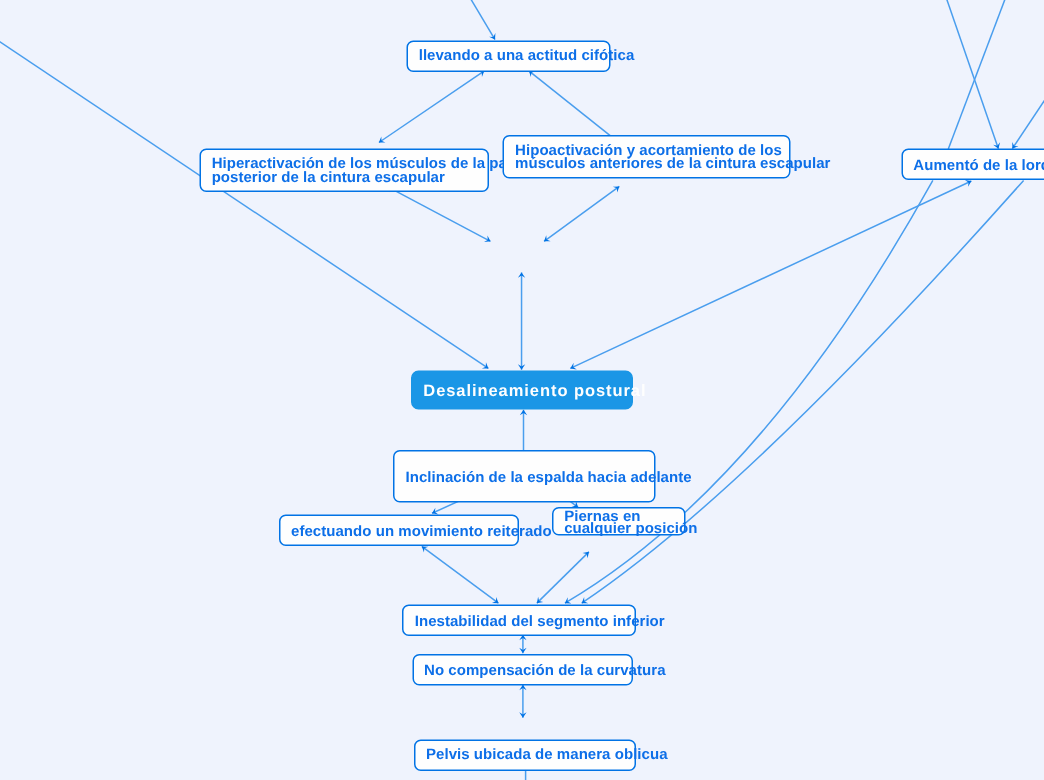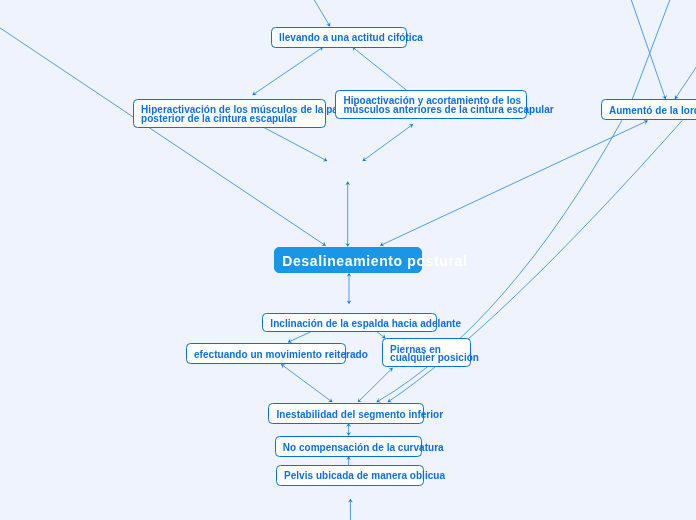--- a/index.html
+++ b/index.html
@@ -11,21 +11,21 @@
   #node-layer{position:absolute;left:0;top:0;width:696px;height:520px;opacity:0.995;}
   .node{position:absolute;box-sizing:border-box;border:1.1px solid #0173e5;
         border-radius:4.5px;background:#ffffff;color:#0d6fe8;}
   .node{display:flex;flex-direction:column;justify-content:center;}
   .node .txt{display:block;width:100%;position:relative;top:1.5px;
         font-weight:bold;font-size:10px;letter-spacing:0.03px;line-height:8.7px;
         text-indent:0.03px;white-space:pre;box-sizing:border-box;padding:0 7.1px;}
   .node.center .txt{text-align:center;}
   .node.left .txt{text-align:left;}
   .node.root{background:#1a96e6;border-color:#1a96e6;color:#fff;border-radius:5px;}
-  .node.root .txt{font-size:14px;letter-spacing:0.62px;text-indent:0.62px;line-height:10px;}
+  .node.root .txt{font-size:11px;letter-spacing:0.62px;text-indent:0.62px;line-height:10px;}
 </style>
 </head>
 <body>
 
 <div id="canvas">
   <svg class="edges" viewBox="0 0 696 520">
     <defs>
       <marker id="ah" markerWidth="8" markerHeight="6" refX="4.8" refY="3" orient="auto" markerUnits="userSpaceOnUse">
         <path d="M4.8,3 L1.2,0.55 L2.7,3 L1.2,5.45 Z" fill="#0173e5"></path>
       </marker>
@@ -68,33 +68,33 @@
       <div class="node left" style="left: 335.3px; top: 90px; width: 191.9px; height: 29.1px;">
         <span class="txt">Hipoactivación y acortamiento de los
 músculos anteriores de la cintura escapular</span>
       </div>
       <div class="node center" style="left: 600.8px; top: 99.3px; width: 148px; height: 20.6px;">
         <span class="txt">Aumentó de la lordosis lumbar</span>
       </div>
       <div class="node center root" style="left: 273.5px; top: 246.8px; width: 148.8px; height: 26px;">
         <span class="txt">Desalineamiento postural</span>
       </div>
-      <div class="node center" style="left: 262.25px; top: 313px; width: 174.75px; height: 19px;">
+      <div class="node center" style="left: 262.25px; top: 300px; width: 174.75px; height: 35px;">
         <span class="txt">Inclinación de la espalda hacia adelante</span>
       </div>
       <div class="node center" style="left: 185.9px; top: 343.45px; width: 160px; height: 20.6px;">
         <span class="txt">efectuando un movimiento reiterado</span>
       </div>
-      <div class="node left" style="left: 382px; top: 338.4px; width: 89px; height: 29px;">
+      <div class="node left" style="left: 368px; top: 338.4px; width: 89px; height: 19px;">
         <span class="txt">Piernas en
 cualquier posición</span>
       </div>
       <div class="node center" style="left: 274.6px; top: 436.3px; width: 147.3px; height: 20.6px;">
         <span class="txt">No compensación de la curvatura</span>
       </div>
       <div class="node center" style="left: 268.4px; top: 403.1px; width: 155.5px; height: 20.6px;">
         <span class="txt">Inestabilidad del segmento inferior</span>
       </div>
-      <div class="node center" style="left: 275.9px; top: 465px; width: 148.1px; height: 20.6px;">
+      <div class="node center" style="left: 275.9px; top: 493px; width: 148.1px; height: 20.6px;">
         <span class="txt">Pelvis ubicada de manera oblicua</span>
       </div>
     </div>
 </div>
 
 </body></html>

